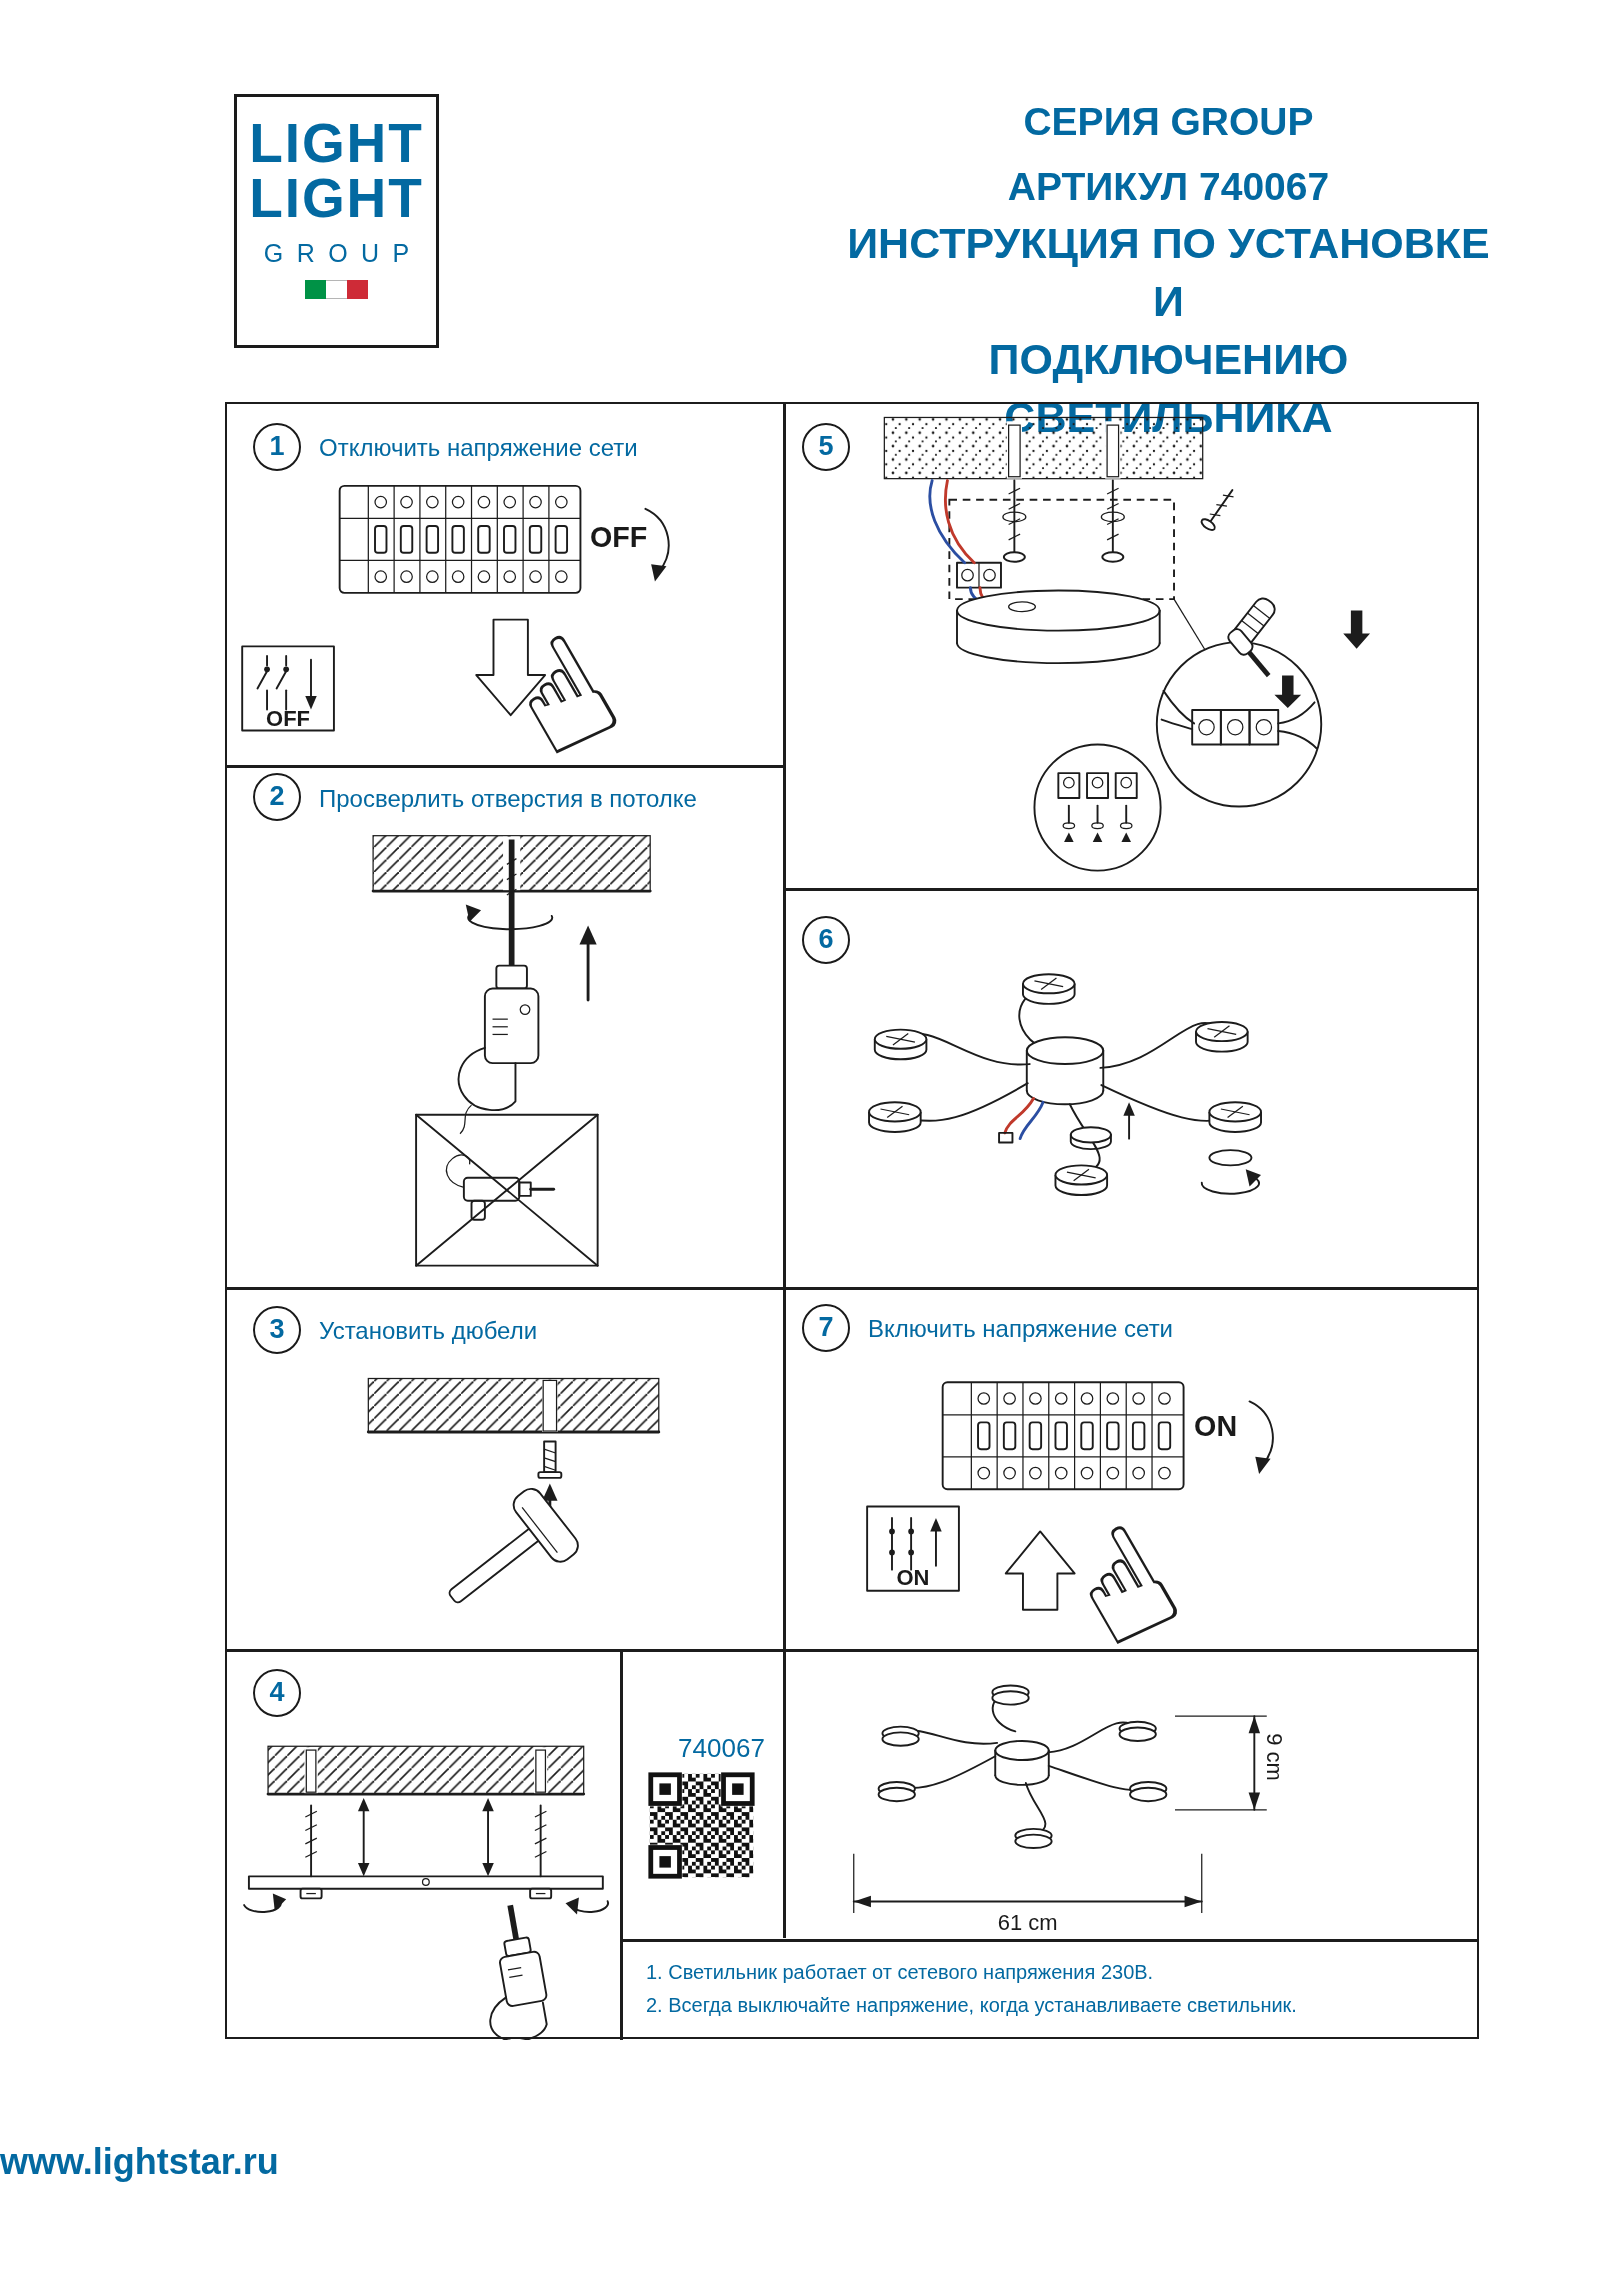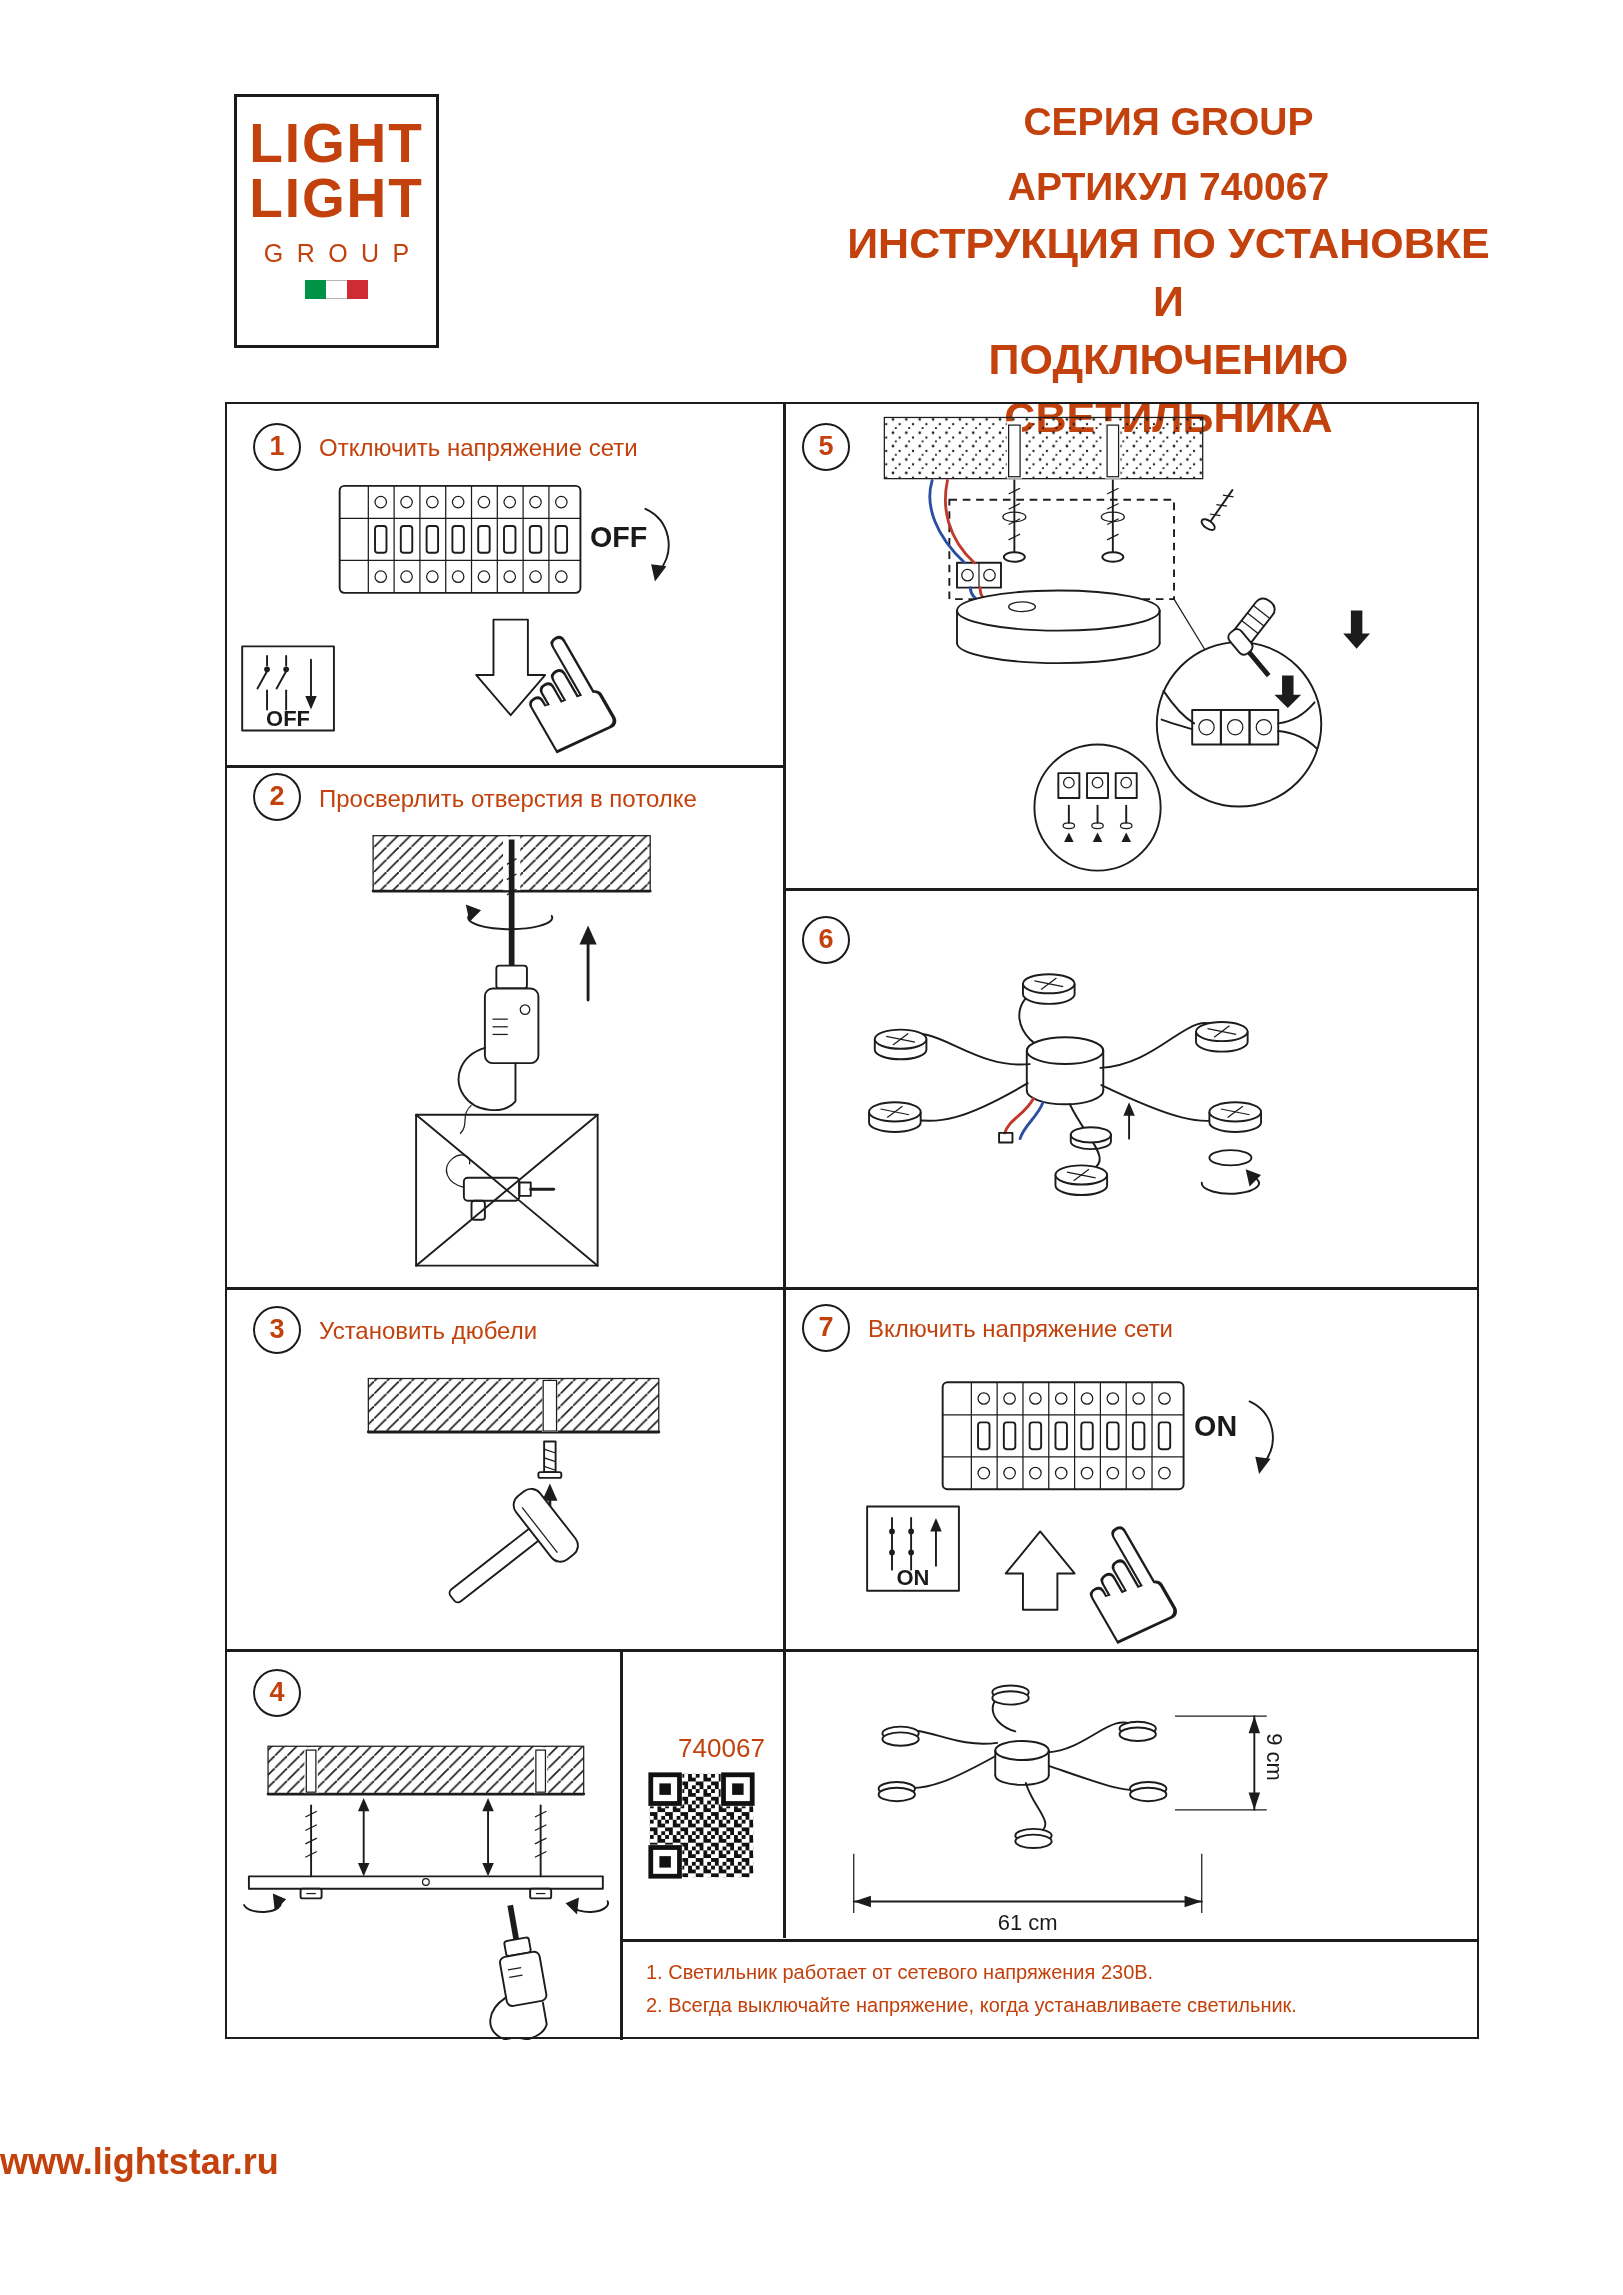--- a/index.html
+++ b/index.html
@@ -1,18 +1,18 @@
 <!DOCTYPE html>
 <html><head>
 <meta charset="utf-8">
 <style>
   * { margin:0; padding:0; box-sizing:border-box; }
   html,body { background:#ffffff; }
   .page { position:relative; width:1623px; height:2295px; background:#fff;
-          font-family:"Liberation Sans", sans-serif; color:#c2410c; overflow:hidden; }
+          font-family:"Liberation Sans", sans-serif; color:#0369a1; overflow:hidden; }
   .abs { position:absolute; }
 
   
   .logo-box { border:3.8px solid #1a1a1a; text-align:center; padding-top:19px; }
   .logo-word { font-size:55px; font-weight:bold; line-height:55px; letter-spacing:1.9px; }
   .logo-group { font-size:25px; letter-spacing:13.4px; text-indent:13.4px; margin-top:13.4px; }
   .logo-flag { width:63px; height:19px; margin:11.5px auto 0; display:flex; }
   .logo-flag span { flex:1; }
   .flag-green { background:#009246; }
   .flag-white { background:#fff; border-top:1.9px solid #b5b5b5; border-bottom:1.9px solid #b5b5b5; }

